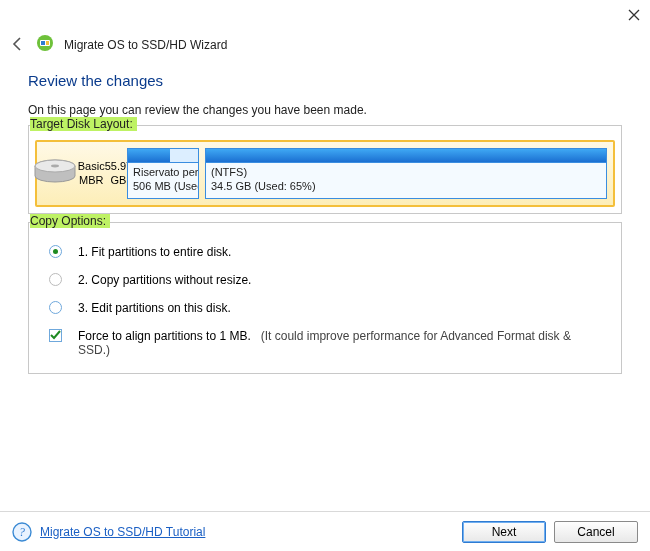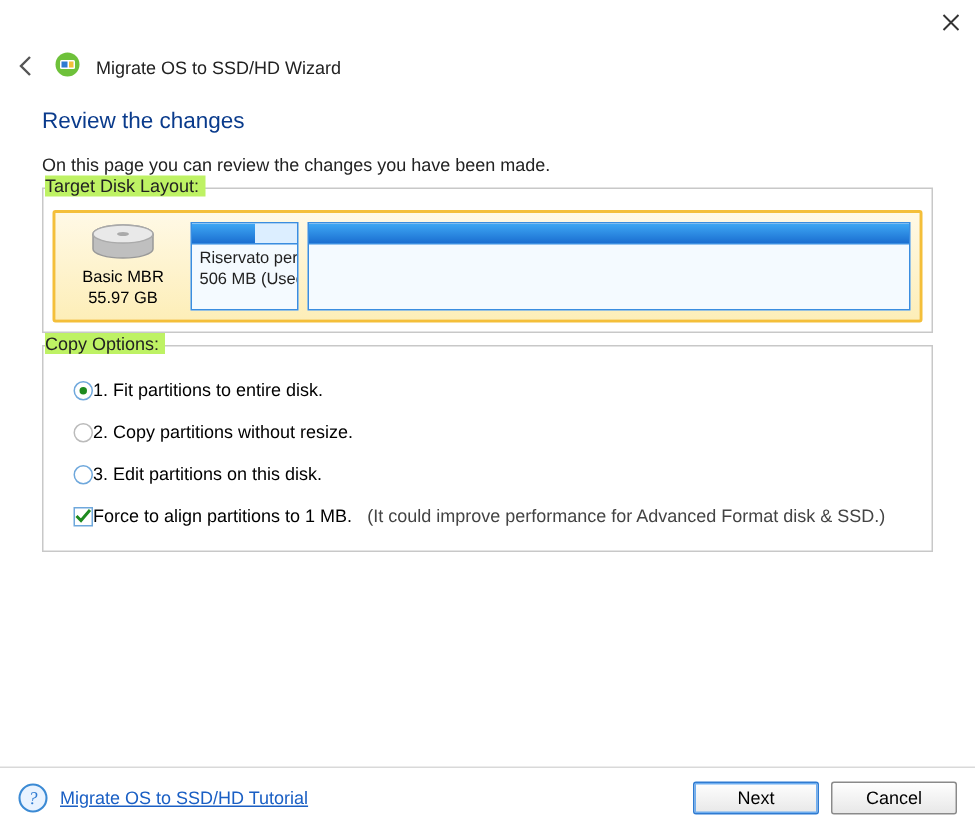--- a/index.html
+++ b/index.html
@@ -73,21 +73,21 @@
     padding: 6px;
     display: flex;
     gap: 6px;
     align-items: stretch;
     border-radius: 2px;
   }
   .disk-info {
     width: 78px;
     text-align: center;
     display: flex;
-    flex-direction: column;
+    flex-direction: row;
     align-items: center;
     justify-content: center;
     font-size: 11px;
     line-height: 1.3;
   }
   .disk-icon { width: 46px; height: 28px; margin-bottom: 2px; }
 
   .partition {
     border: 1px solid #3a8de0;
     background: #f4faff;
@@ -116,22 +116,22 @@
   }
 
   .copy-opts {
     margin-top: 0;
   }
   .copy-box .options {
     padding: 14px 20px 16px 20px;
   }
   .opt-row {
     display: flex;
-    align-items: flex-end;
-    gap: 0;
+    align-items: flex-start;
+    gap: 16px;
     margin-bottom: 14px;
     font-size: 12px;
   }
   .opt-row.disabled { color: #000000; }
   .opt-row.last { margin-bottom: 0; }
   .radio {
     width: 13px; height: 13px; border-radius: 50%;
     border: 1px solid #6fa8dc;
     display: inline-flex; align-items:center; justify-content:center;
     background: #fff;
@@ -235,20 +235,24 @@
           <div class="part-text">
             <div>Riservato per i</div>
             <div>506 MB (Used:</div>
           </div>
         </div>
 
         <div class="partition big">
           <div class="part-bar">
               <div class="part-bar-fill" style="width:100%"></div>
             </div>
+          <div class="part-text">
+            <div>(NTFS)</div>
+            <div>34.5 GB (Used: 65%)</div>
+          </div>
         </div>
       </div>
     </div>
   </div>
 
   <div class="copy-opts">
     <span class="group-label">Copy Options:</span>
     <div class="group-box copy-box">
       <div class="options">
         <div class="opt-row">

